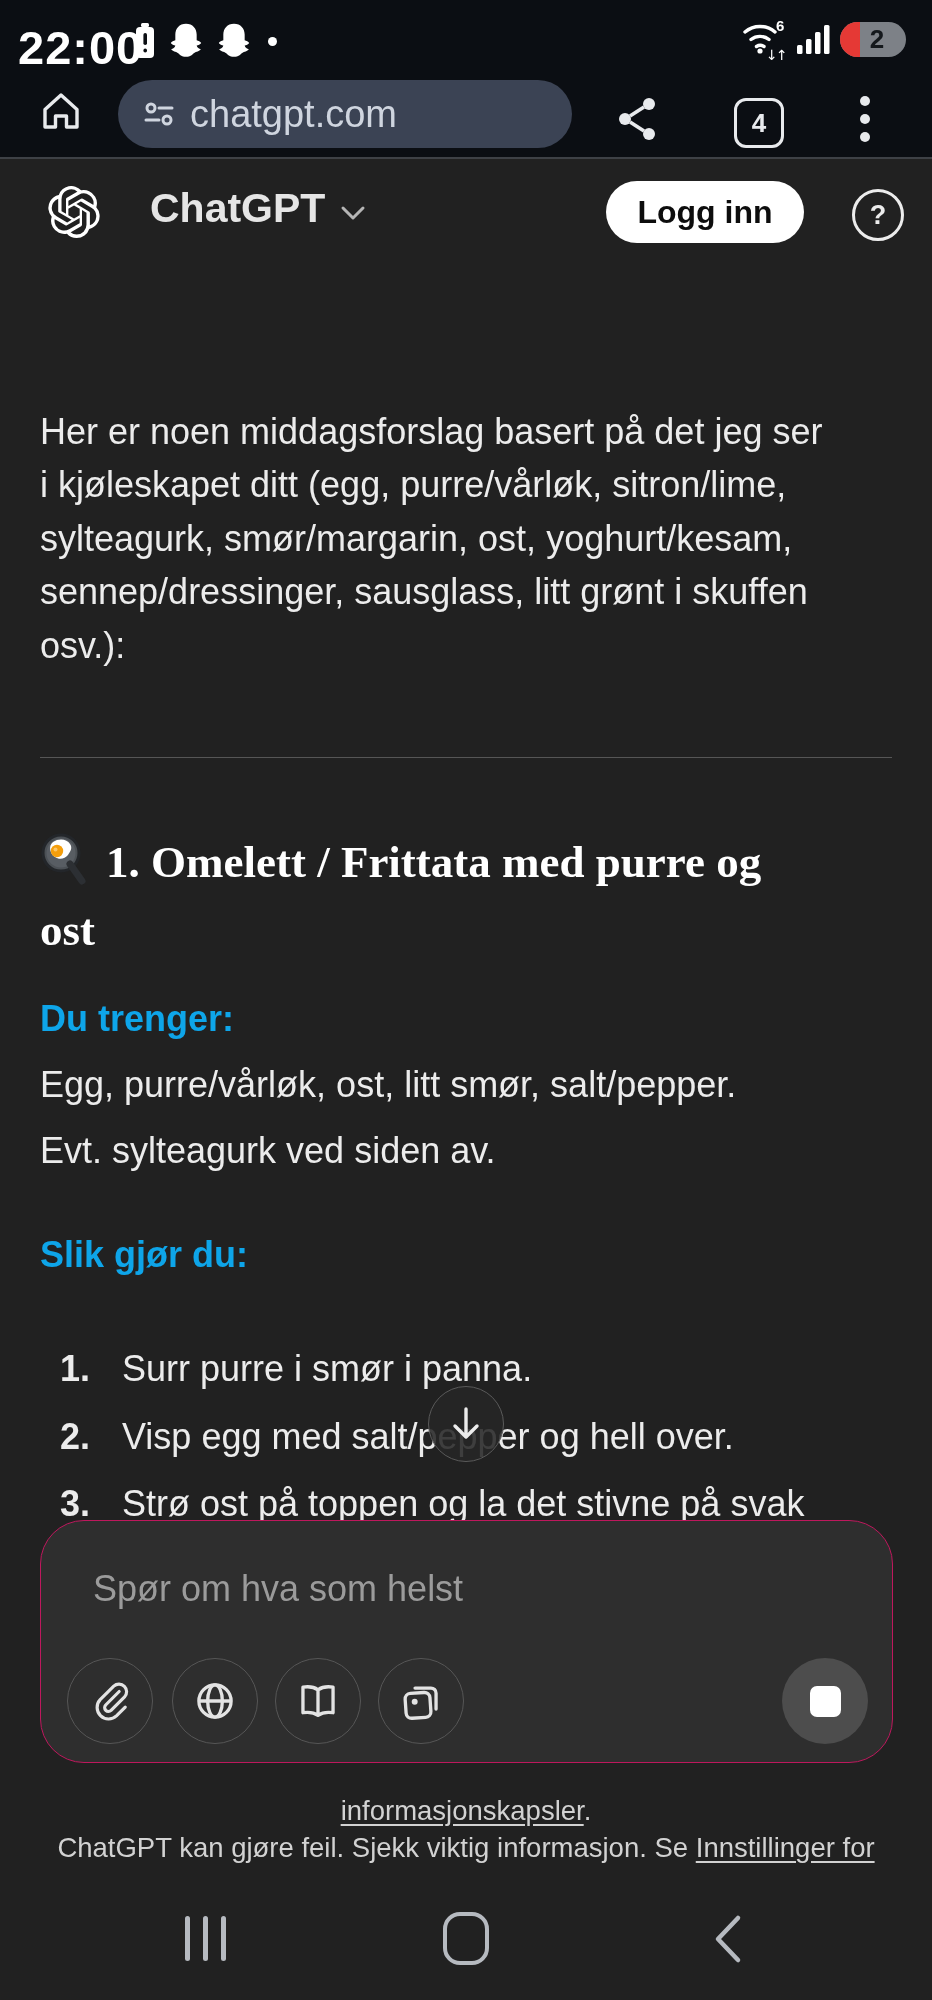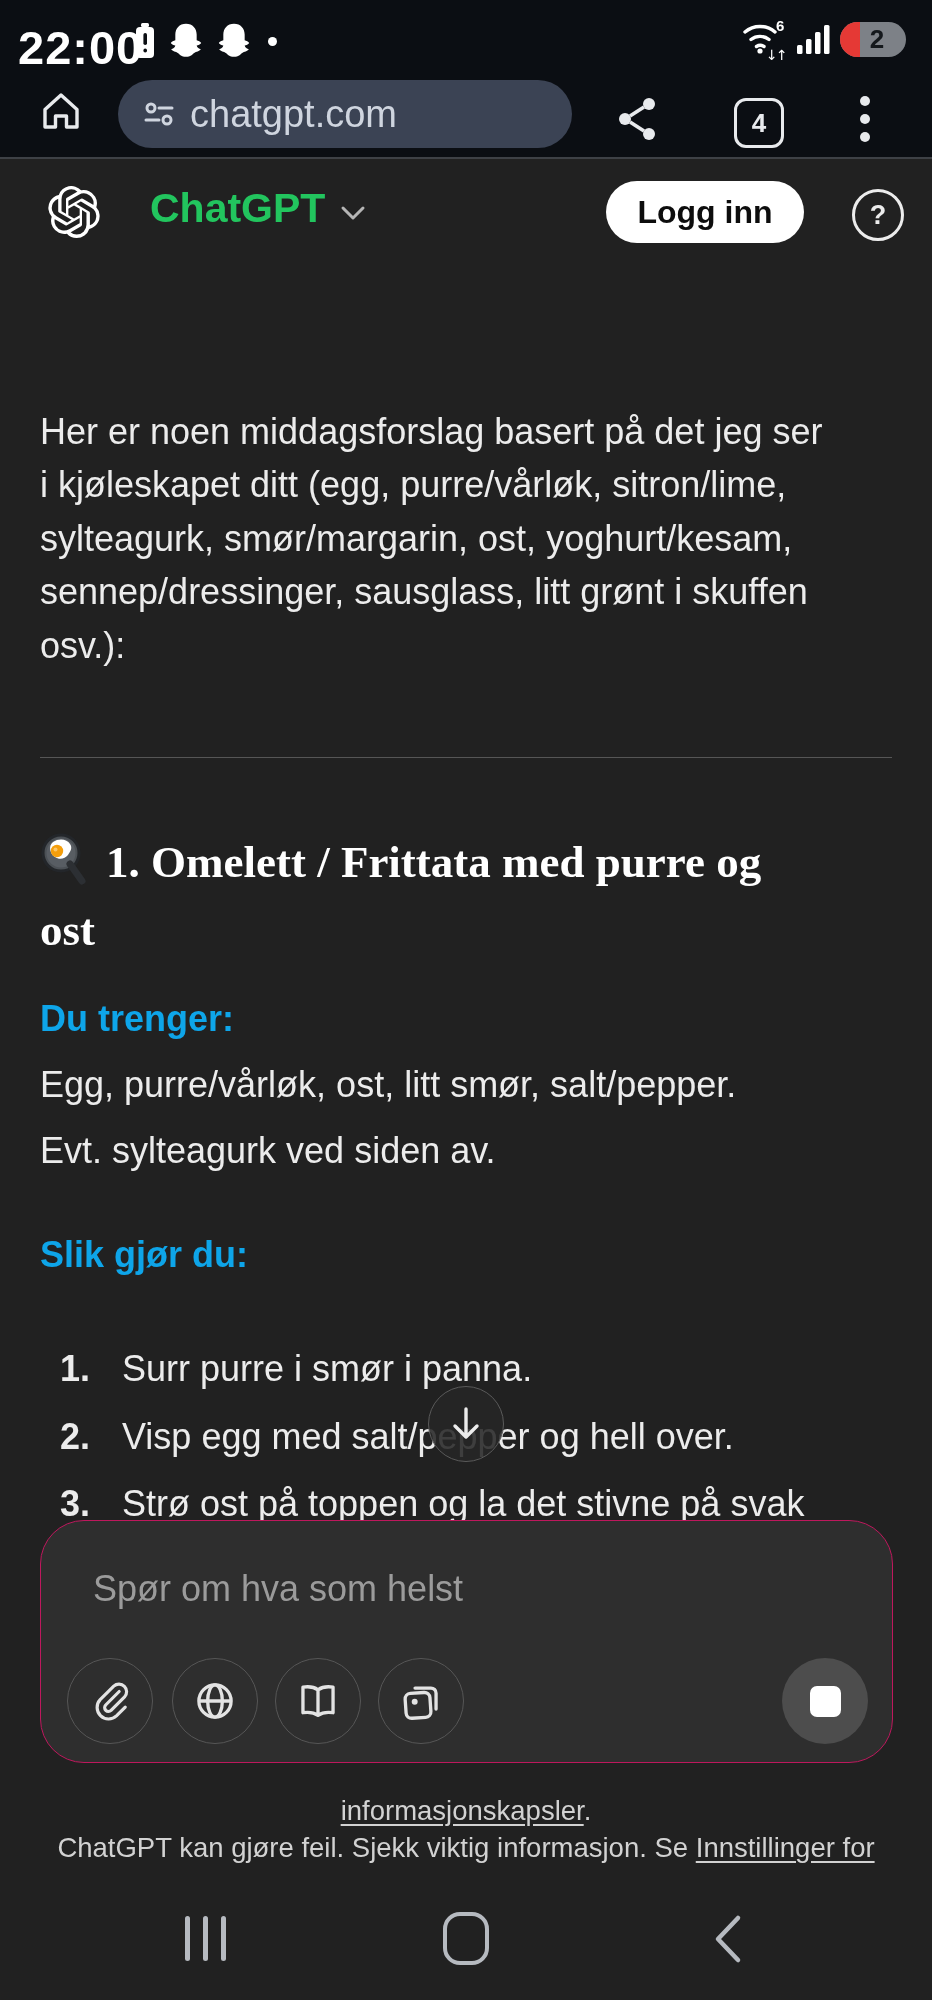--- a/index.html
+++ b/index.html
@@ -20,21 +20,21 @@
   .url-text{font-size:38px;color:#cfd5df;margin-left:16px;}
   .tune-wrap{margin-left:26px;display:flex;align-items:center;}
   .share-btn{position:absolute;left:616px;top:96px;}
   .tab-btn{position:absolute;left:734px;top:98px;width:44px;height:44px;border:3.5px solid #e8eaed;border-radius:12px;display:flex;align-items:center;justify-content:center;}
   .tab-num{font-size:26px;font-weight:700;color:#e8eaed;}
   .kebab{position:absolute;left:860px;top:96px;display:flex;flex-direction:column;gap:8px;align-items:center;}
   .kebab i{width:10px;height:10px;border-radius:50%;background:#e8eaed;}
   
   .gpt-header{position:absolute;top:159px;left:0;width:932px;height:106px;background:#212121;}
   .gpt-logo{position:absolute;left:48px;top:27px;}
-  .brand{position:absolute;left:150px;top:26px;font-size:41px;font-weight:600;color:#22c55e;}
+  .brand{position:absolute;left:150px;top:26px;font-size:41px;font-weight:600;color:#e5e5e5;}
   .brand-chevron{position:absolute;left:340px;top:46px;}
   .login-btn{position:absolute;left:606px;top:22px;width:198px;height:62px;background:#ffffff;border-radius:31px;display:flex;align-items:center;justify-content:center;}
   .login-btn span{font-size:32px;font-weight:700;color:#0d0d0d;}
   .help-btn{position:absolute;left:852px;top:30px;width:46px;height:46px;border:3px solid #ececec;border-radius:50%;display:flex;align-items:center;justify-content:center;font-size:27px;font-weight:700;color:#ececec;}
   
   .txt{position:absolute;left:40px;right:40px;color:#ececec;font-size:36px;white-space:nowrap;}
   .intro{top:405px;}
   .intro div{line-height:53.4px;}
   .hr{position:absolute;left:40px;width:852px;top:757px;height:0;border-top:1.5px solid #565656;}
   .heading{top:828px;font-weight:700;color:#fff;font-size:45px;font-family:Liberation Serif, serif;}

